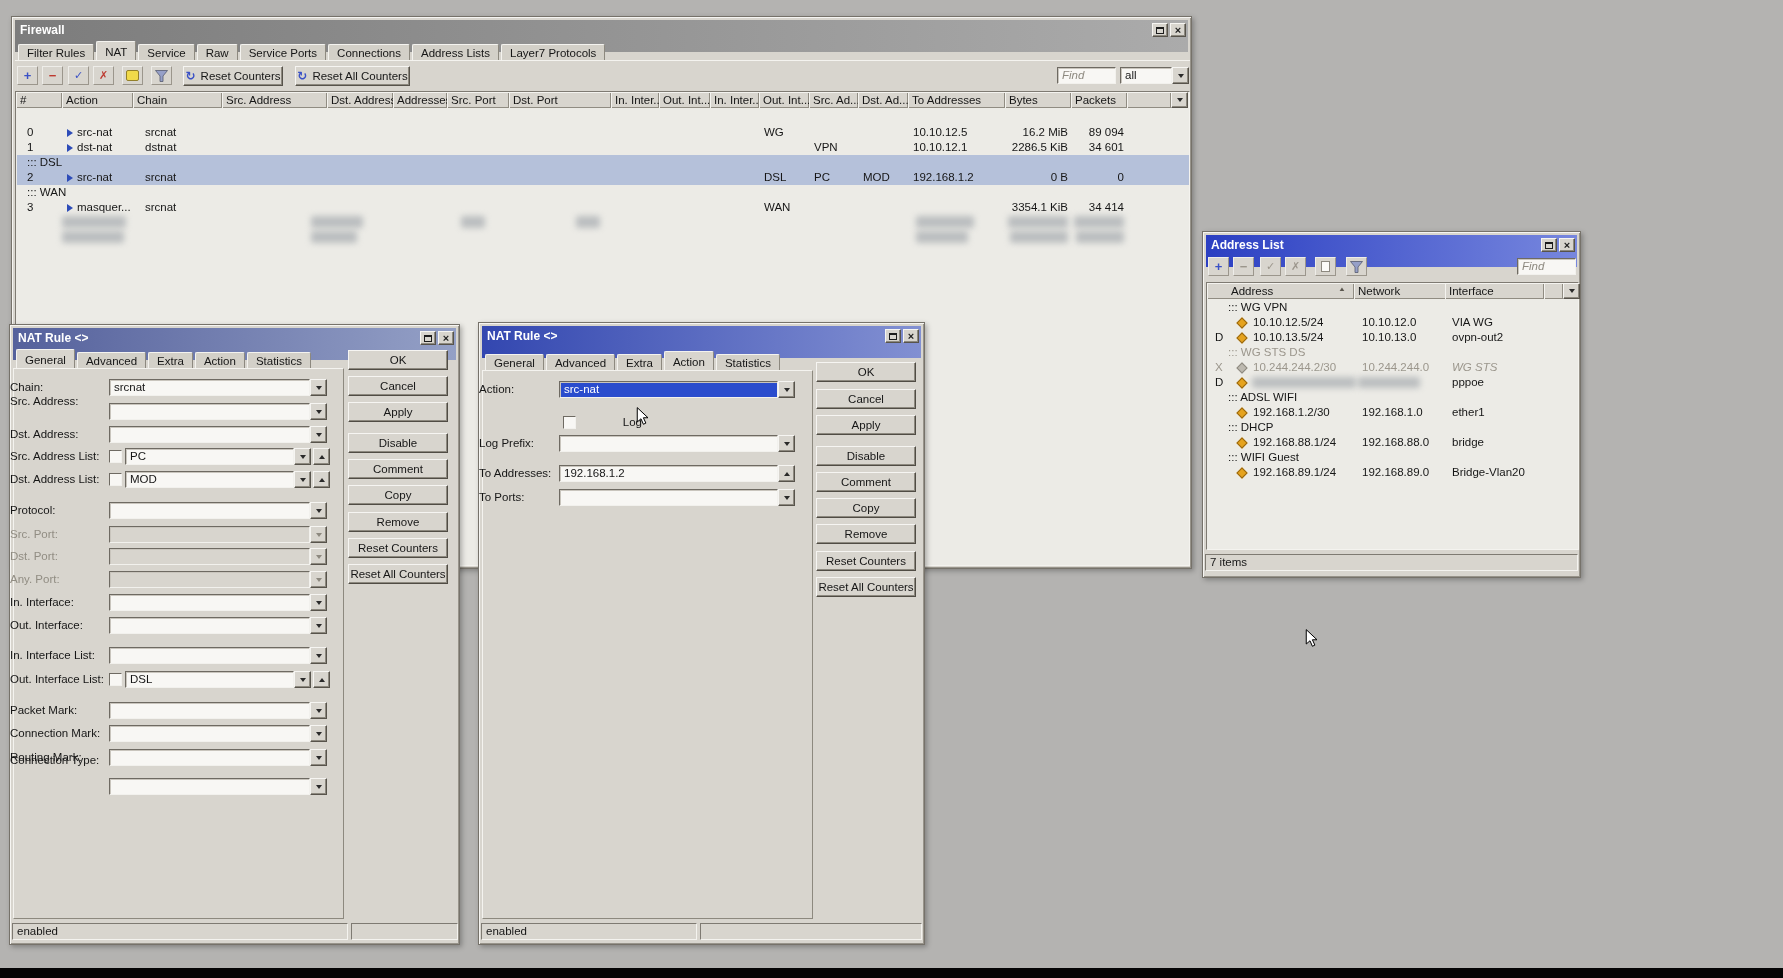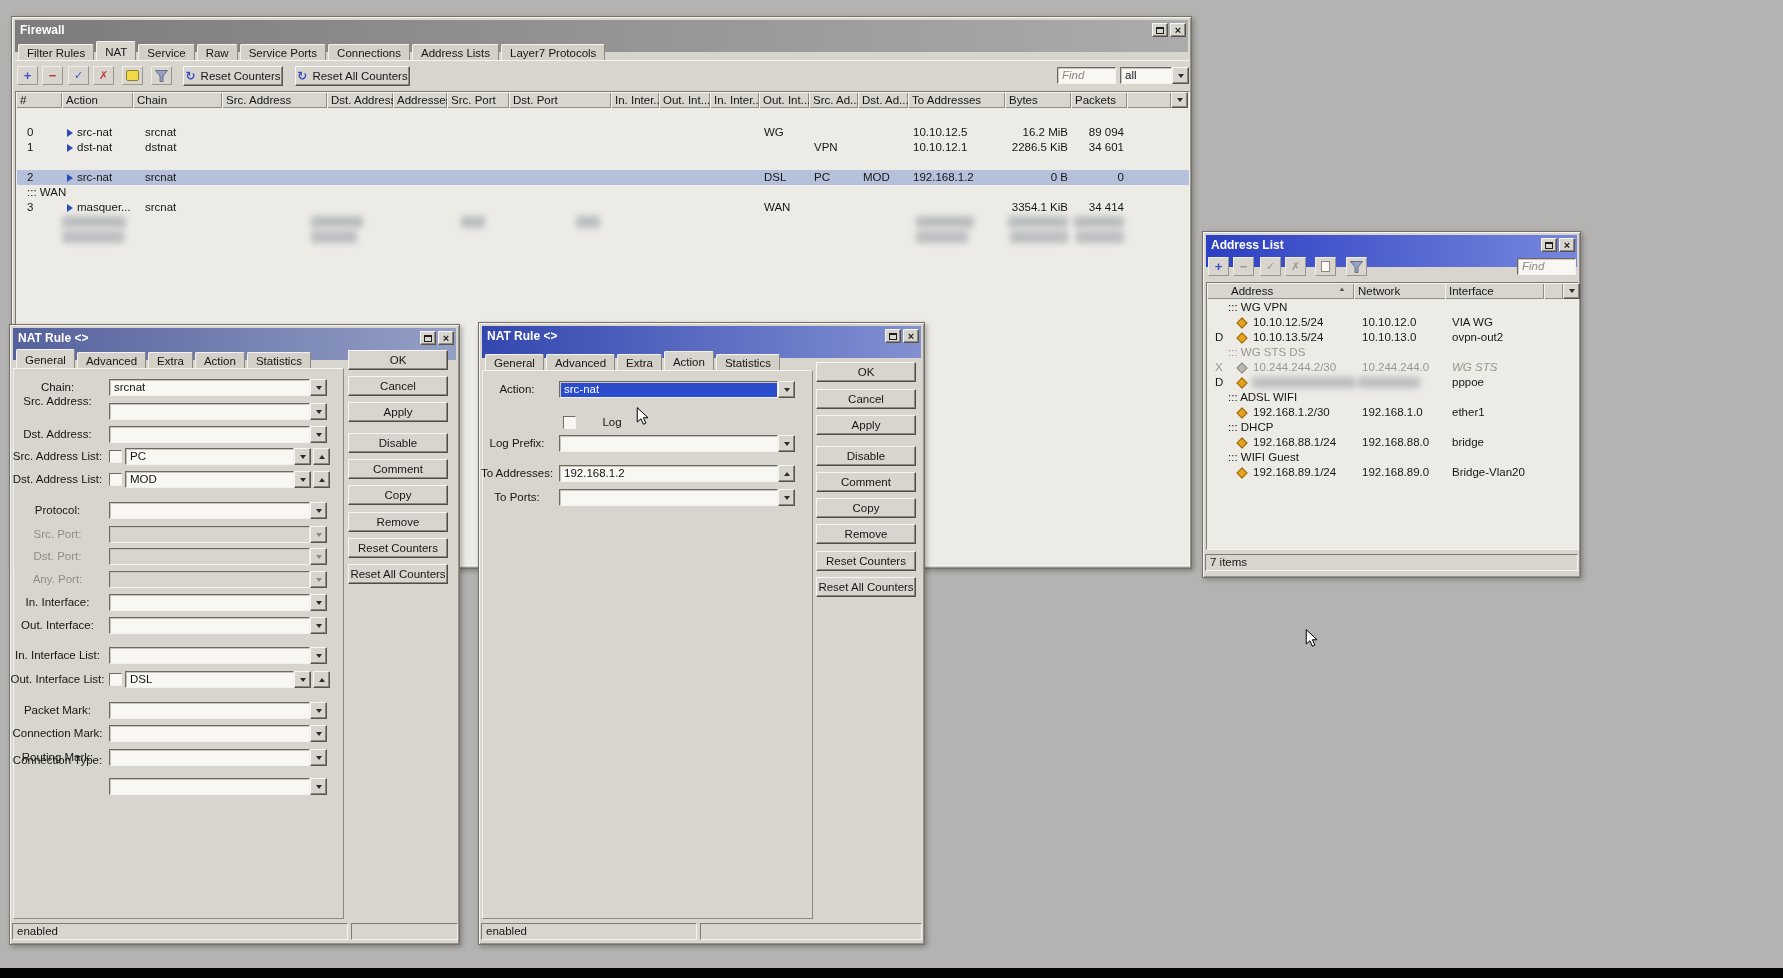--- a/index.html
+++ b/index.html
@@ -23,22 +23,22 @@
 .g-blue{color:#3a51c6}.g-red{color:#bd3a30}.g-gray{color:#9b968c}
 .pushbtn{position:absolute;height:20px;background:#d8d5ce;border:1px solid;border-color:#f6f5f2 #57534b #57534b #f6f5f2;box-shadow:inset -1px -1px 0 #8d897f;display:flex;align-items:center;justify-content:center;gap:5px;font-size:11.5px;padding:0 8px;white-space:nowrap}
 .sunk{background:#f8f7f4;border:1px solid;border-color:#6e6a62 #f2f1ed #f2f1ed #6e6a62;box-shadow:inset 1px 1px 0 #c9c5bd}
 .inp{position:absolute;height:17px;font-size:11.5px;line-height:13px;padding:1px 4px;white-space:nowrap;overflow:hidden}
 .inp.dis{background:#d8d5ce}
 .placeholder{color:#8d897f;font-style:italic}
 .cbtn{position:absolute;width:17px;height:17px;background:#d8d5ce;border:1px solid;border-color:#f6f5f2 #57534b #57534b #f6f5f2;box-shadow:inset -1px -1px 0 #8d897f;display:flex;align-items:center;justify-content:center}
 .tri-d{width:0;height:0;border-left:3.5px solid transparent;border-right:3.5px solid transparent;border-top:4.5px solid #2a2a2a}
 .tri-u{width:0;height:0;border-left:3.5px solid transparent;border-right:3.5px solid transparent;border-bottom:4.5px solid #2a2a2a}
 .cbtn.dim .tri-d{border-top-color:#8d897f}
-.lbl{position:absolute;height:17px;line-height:17px;font-size:11.5px;text-align:center;white-space:nowrap}
-.lbl.left{text-align:center}
+.lbl{position:absolute;height:17px;line-height:17px;font-size:11.5px;text-align:left;white-space:nowrap}
+.lbl.left{text-align:right}
 .dimtext{color:#918d83}
 .checkbox{position:absolute;width:13px;height:13px;background:#f8f7f4;border:1px solid;border-color:#6e6a62 #f2f1ed #f2f1ed #6e6a62}
 .dlgbtn{position:absolute;width:100px;height:20px;background:#d8d5ce;border:1px solid;border-color:#f6f5f2 #504c44 #504c44 #f6f5f2;box-shadow:inset -1px -1px 0 #8d897f;font-size:11.5px;line-height:18px;text-align:center}
 .tabpage{position:absolute;border:1px solid;border-color:#f4f3ef #8d897f #8d897f #f4f3ef}
 .statuspanel{position:absolute;height:17px;border:1px solid;border-color:#7e7a72 #f4f3ef #f4f3ef #7e7a72;font-size:11.5px;line-height:15px;padding-left:4px;overflow:hidden}
 .listbox{position:absolute;background:#ecebe6;border:1px solid;border-color:#7e7a72 #f4f3ef #f4f3ef #7e7a72}
 .hcell{position:absolute;top:0;height:16px;background:#d8d5ce;box-shadow:inset 1px 1px 0 #f4f3ef,inset -1px -1px 0 #908c82;font-size:11.5px;line-height:16px;padding-left:4px;white-space:nowrap;overflow:hidden}
 .hdrop{position:absolute;top:0;width:17px;height:16px;background:#d8d5ce;border:1px solid;border-color:#f6f5f2 #57534b #57534b #f6f5f2;box-shadow:inset -1px -1px 0 #8d897f;display:flex;align-items:center;justify-content:center}
 .frow{position:absolute;height:15px;font-size:11.5px;line-height:15px;white-space:nowrap}
 .frow.sel{background:#b5c1da}
@@ -153,20 +153,23 @@
     </div>
     <div class="frow" style="left:1px;top:48px;width:1172px">
       <span class="fcell" style="left:0;width:46px;padding-left:10px">1</span>
       <span class="fcell" style="left:46px;width:71px"><i class="arrow-r"></i><span>dst-nat</span></span>
       <span class="fcell" style="left:117px;width:89px;padding-left:11px">dstnat</span>
       <span class="fcell" style="left:793px;width:49px">VPN</span>
       <span class="fcell" style="left:892px;width:97px">10.10.12.1</span>
       <span class="fcell r" style="left:989px;width:66px">2286.5 KiB</span>
       <span class="fcell r" style="left:1055px;width:56px">34 601</span>
     </div>
+    <div class="frow sel" style="left:1px;top:63px;width:1172px">
+      <span class="fcell" style="left:6px;width:300px">::: DSL</span>
+    </div>
     <div class="frow sel" style="left:1px;top:78px;width:1172px">
       <span class="fcell" style="left:0;width:46px;padding-left:10px">2</span>
       <span class="fcell" style="left:46px;width:71px"><i class="arrow-r"></i><span>src-nat</span></span>
       <span class="fcell" style="left:117px;width:89px;padding-left:11px">srcnat</span>
       <span class="fcell" style="left:743px;width:50px">DSL</span>
       <span class="fcell" style="left:793px;width:49px">PC</span>
       <span class="fcell" style="left:842px;width:50px">MOD</span>
       <span class="fcell" style="left:892px;width:97px">192.168.1.2</span>
       <span class="fcell r" style="left:989px;width:66px">0 B</span>
       <span class="fcell r" style="left:1055px;width:56px">0</span>

